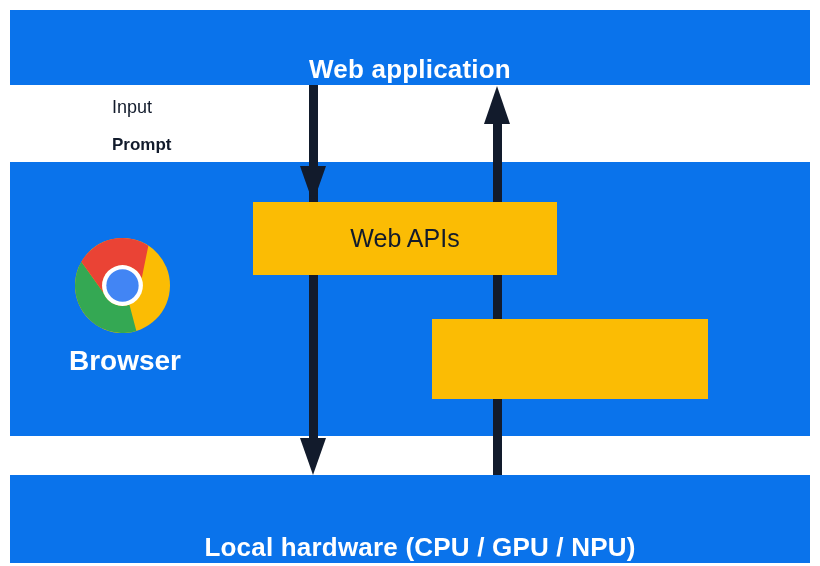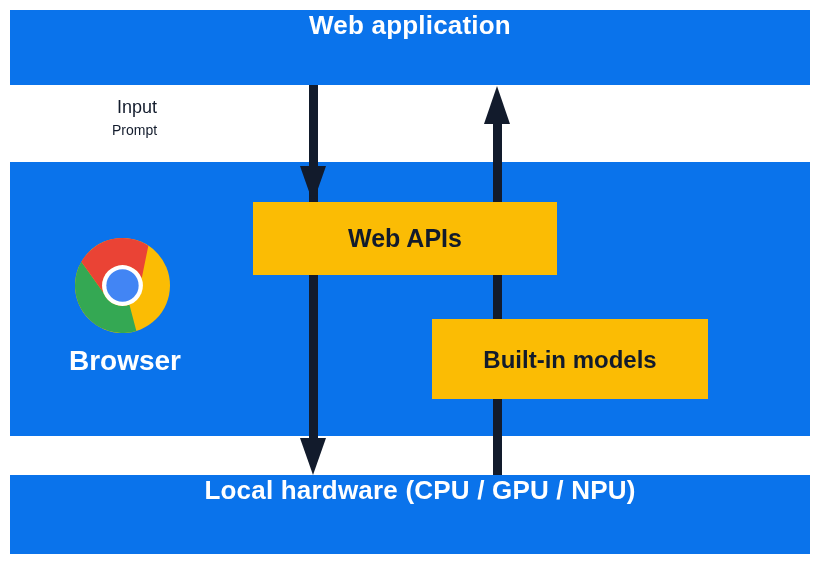--- a/index.html
+++ b/index.html
@@ -19,40 +19,40 @@
     height:566px;
     background:var(--white);
     overflow:hidden;
   }
   .bar{
     position:absolute;
     left:10px;
     width:800px;
     background:var(--blue);
     display:flex;
-    align-items:flex-start;
+    align-items:flex-end;
     justify-content:center;
     z-index:1;
   }
   .bar-label{
     color:var(--white);
     font-weight:700;
     font-size:26px;
     letter-spacing:.2px;
   }
   .top-bar{top:10px;height:75px;}
   .mid-bar{top:162px;height:274px;}
-  .bottom-bar{top:475px;height:79px;padding-left:20px;}
+  .bottom-bar{top:475px;height:88px;padding-left:20px;}
 
   
   .io-label{position:absolute;z-index:2;color:var(--dark);line-height:1.25;}
-  .io-left{left:112px;top:96px;text-align:right;}
+  .io-left{left:112px;top:96px;text-align:left;}
   .io-right{right:52px;top:96px;text-align:right;}
   .io-small{font-size:18px;font-weight:400;display:block;}
-  .io-big{font-size:14px;font-weight:400;display:block;margin-top:3px;}
+  .io-big{font-size:17px;font-weight:700;display:block;margin-top:15px;}
 
   
   .arrow{position:absolute;z-index:2;}
   .shaft{position:absolute;width:9px;background:var(--dark);}
   .head{position:absolute;width:0;height:0;}
   .head-down{
     border-left:13.5px solid transparent;
     border-right:13.5px solid transparent;
     border-top:37px solid var(--dark);
   }
@@ -65,21 +65,21 @@
   
   .ybox{
     position:absolute;
     background:var(--yellow);
     z-index:3;
     display:flex;
     flex-direction:column;
     align-items:center;
     justify-content:center;
     color:var(--dark);
-    font-weight:700;
+    font-weight:400;
     text-align:center;
   }
   .webapis-box{left:253px;top:202px;width:304px;height:73px;font-size:25px;}
   .builtin-box{left:432px;top:319px;width:276px;height:80px;font-size:24px;line-height:31px;}
 
   
   .chrome{position:absolute;left:75px;top:238px;width:95px;height:95px;z-index:2;}
   .browser-label{
     position:absolute;left:60px;top:345px;width:130px;
     text-align:center;color:var(--white);
@@ -121,20 +121,19 @@
     <path fill="#EA4335" d="M6.7,25 A50,50 0 0 1 77.2,8.1 L70.2,42.6 A21.5,21.5 0 0 0 29.8,57.3 Z"></path>
     <circle cx="50" cy="50" r="21.5" fill="#FFFFFF"></circle>
     <circle cx="50" cy="50" r="17" fill="#4285F4"></circle>
   </svg>
   <div class="browser-label">Browser</div>
 
   <div class="ybox webapis-box">
     <span>Web APIs</span>
   </div>
   <div class="ybox builtin-box">
-    <span>Built-in models</span>
   </div>
 
   <div class="bar bottom-bar">
     <span class="bar-label">Local hardware (CPU / GPU / NPU)</span>
   </div>
 
 </div>
 
 </body></html>

